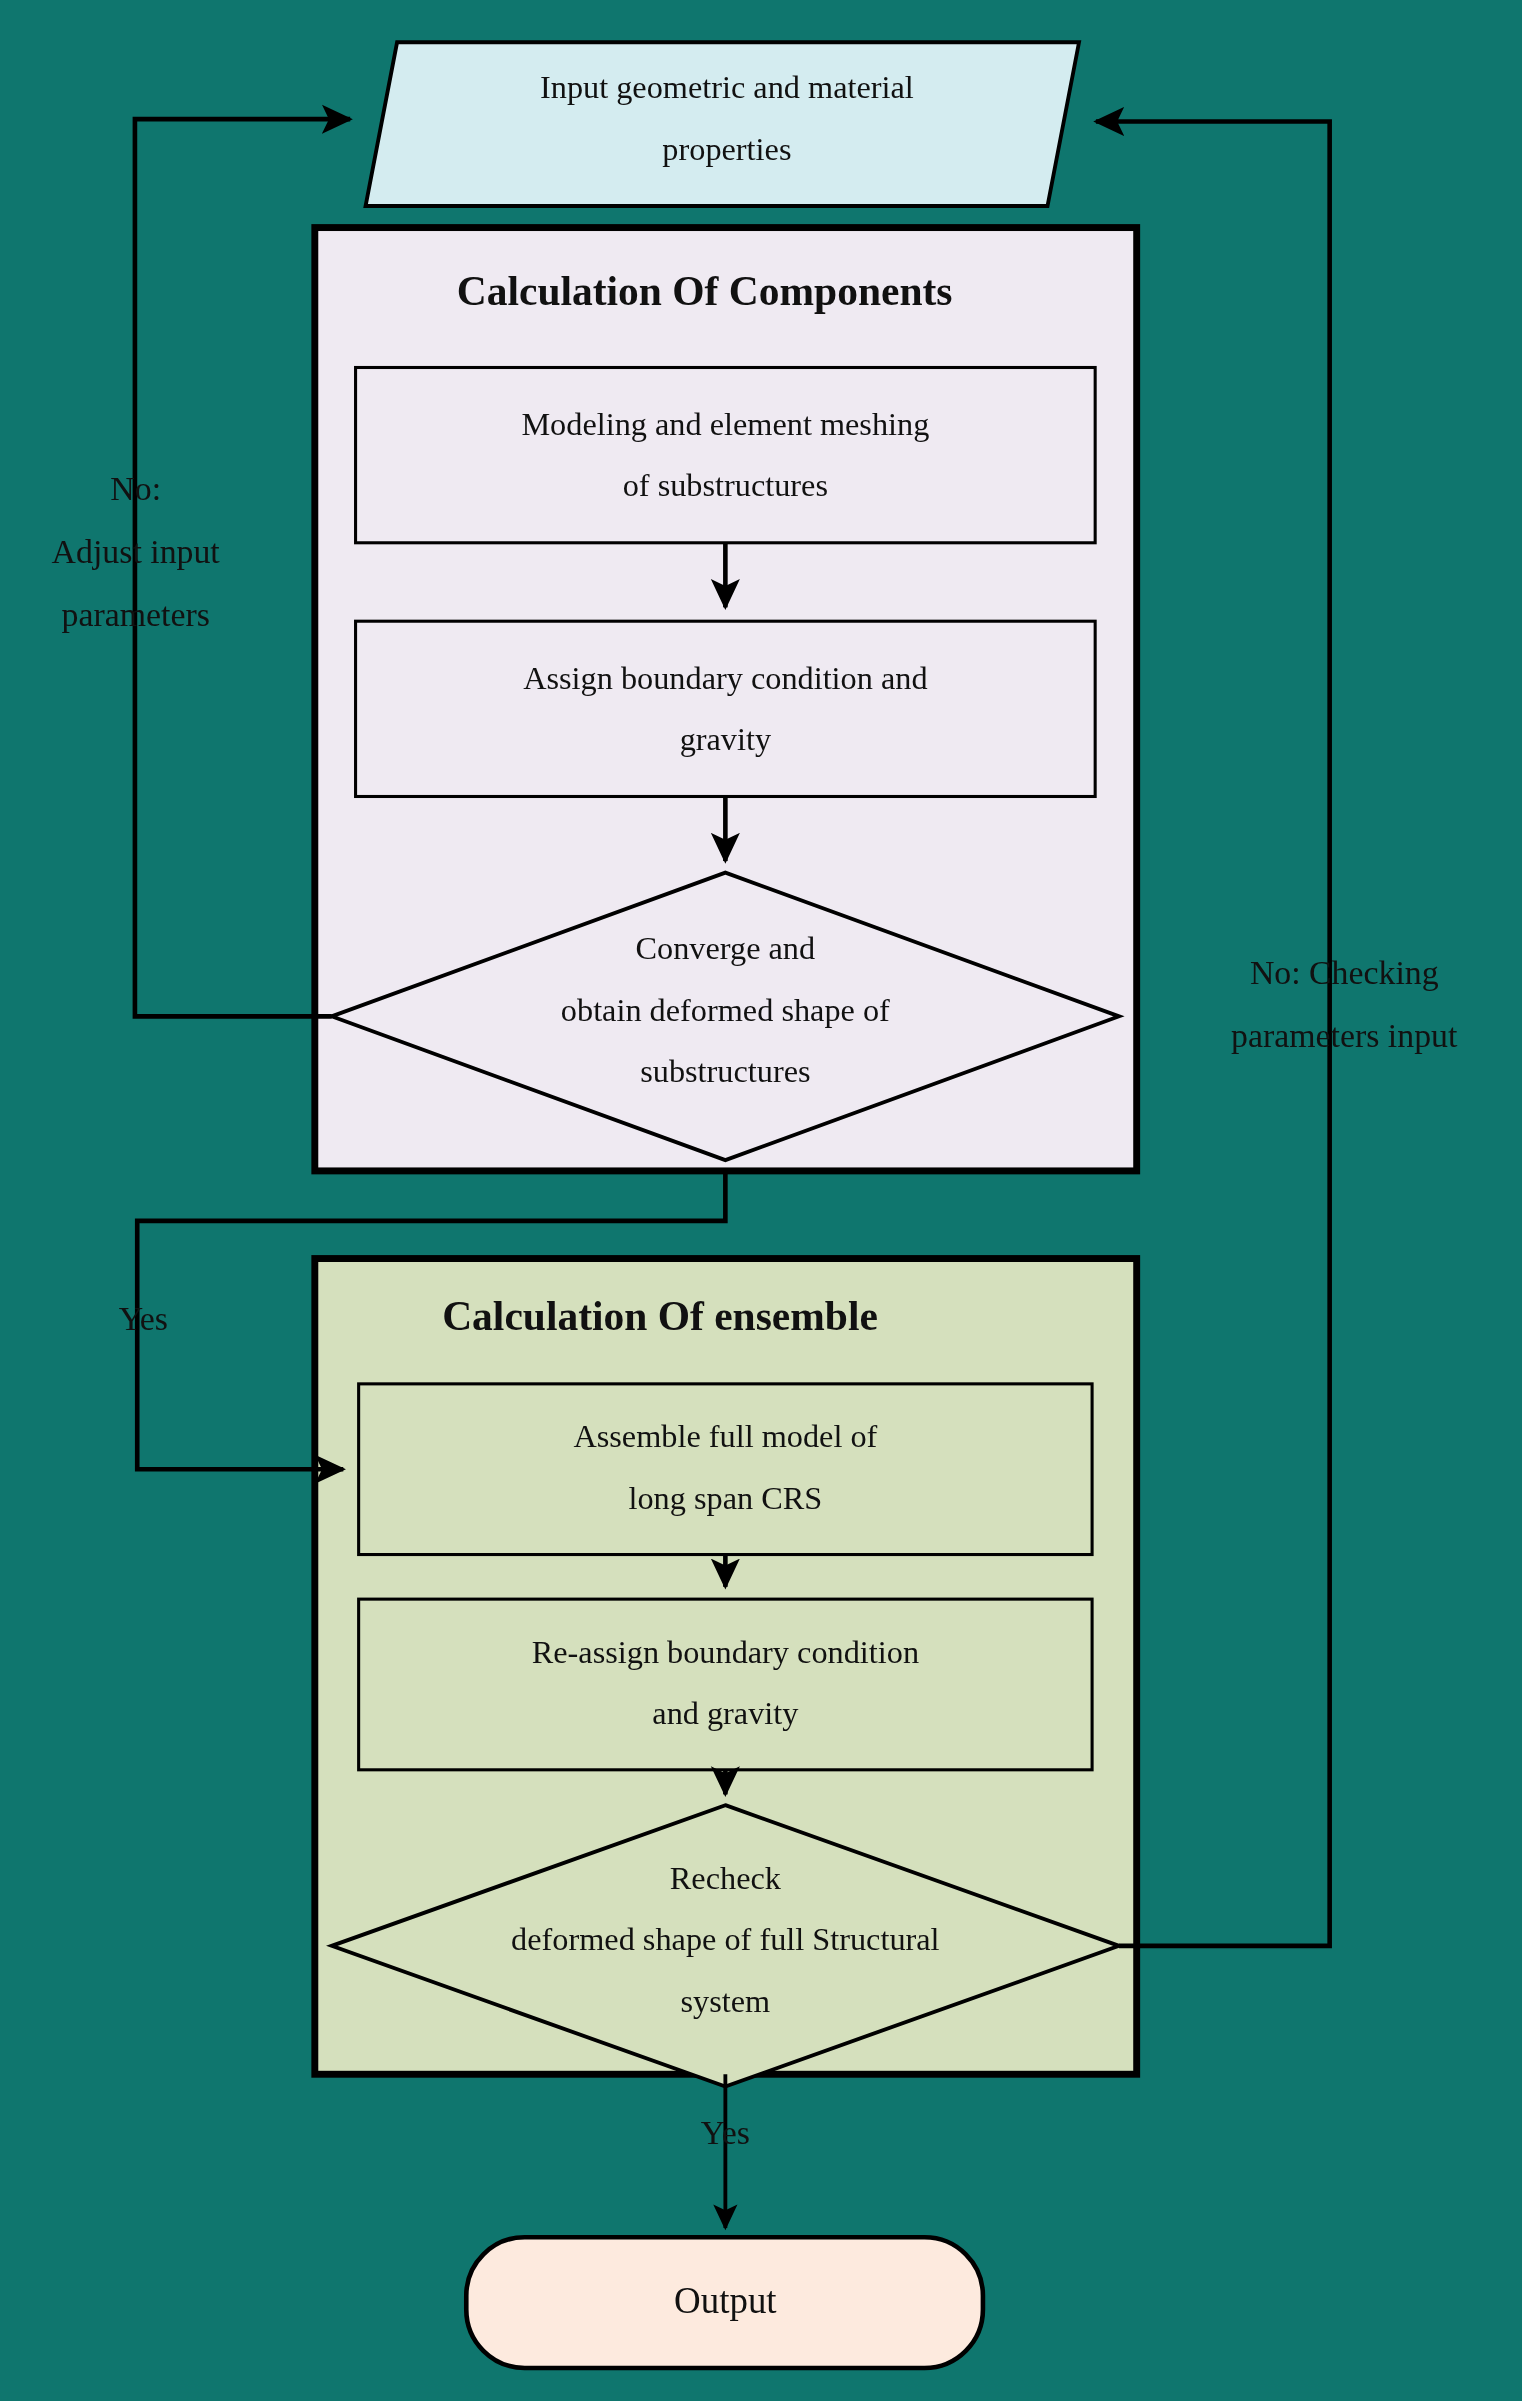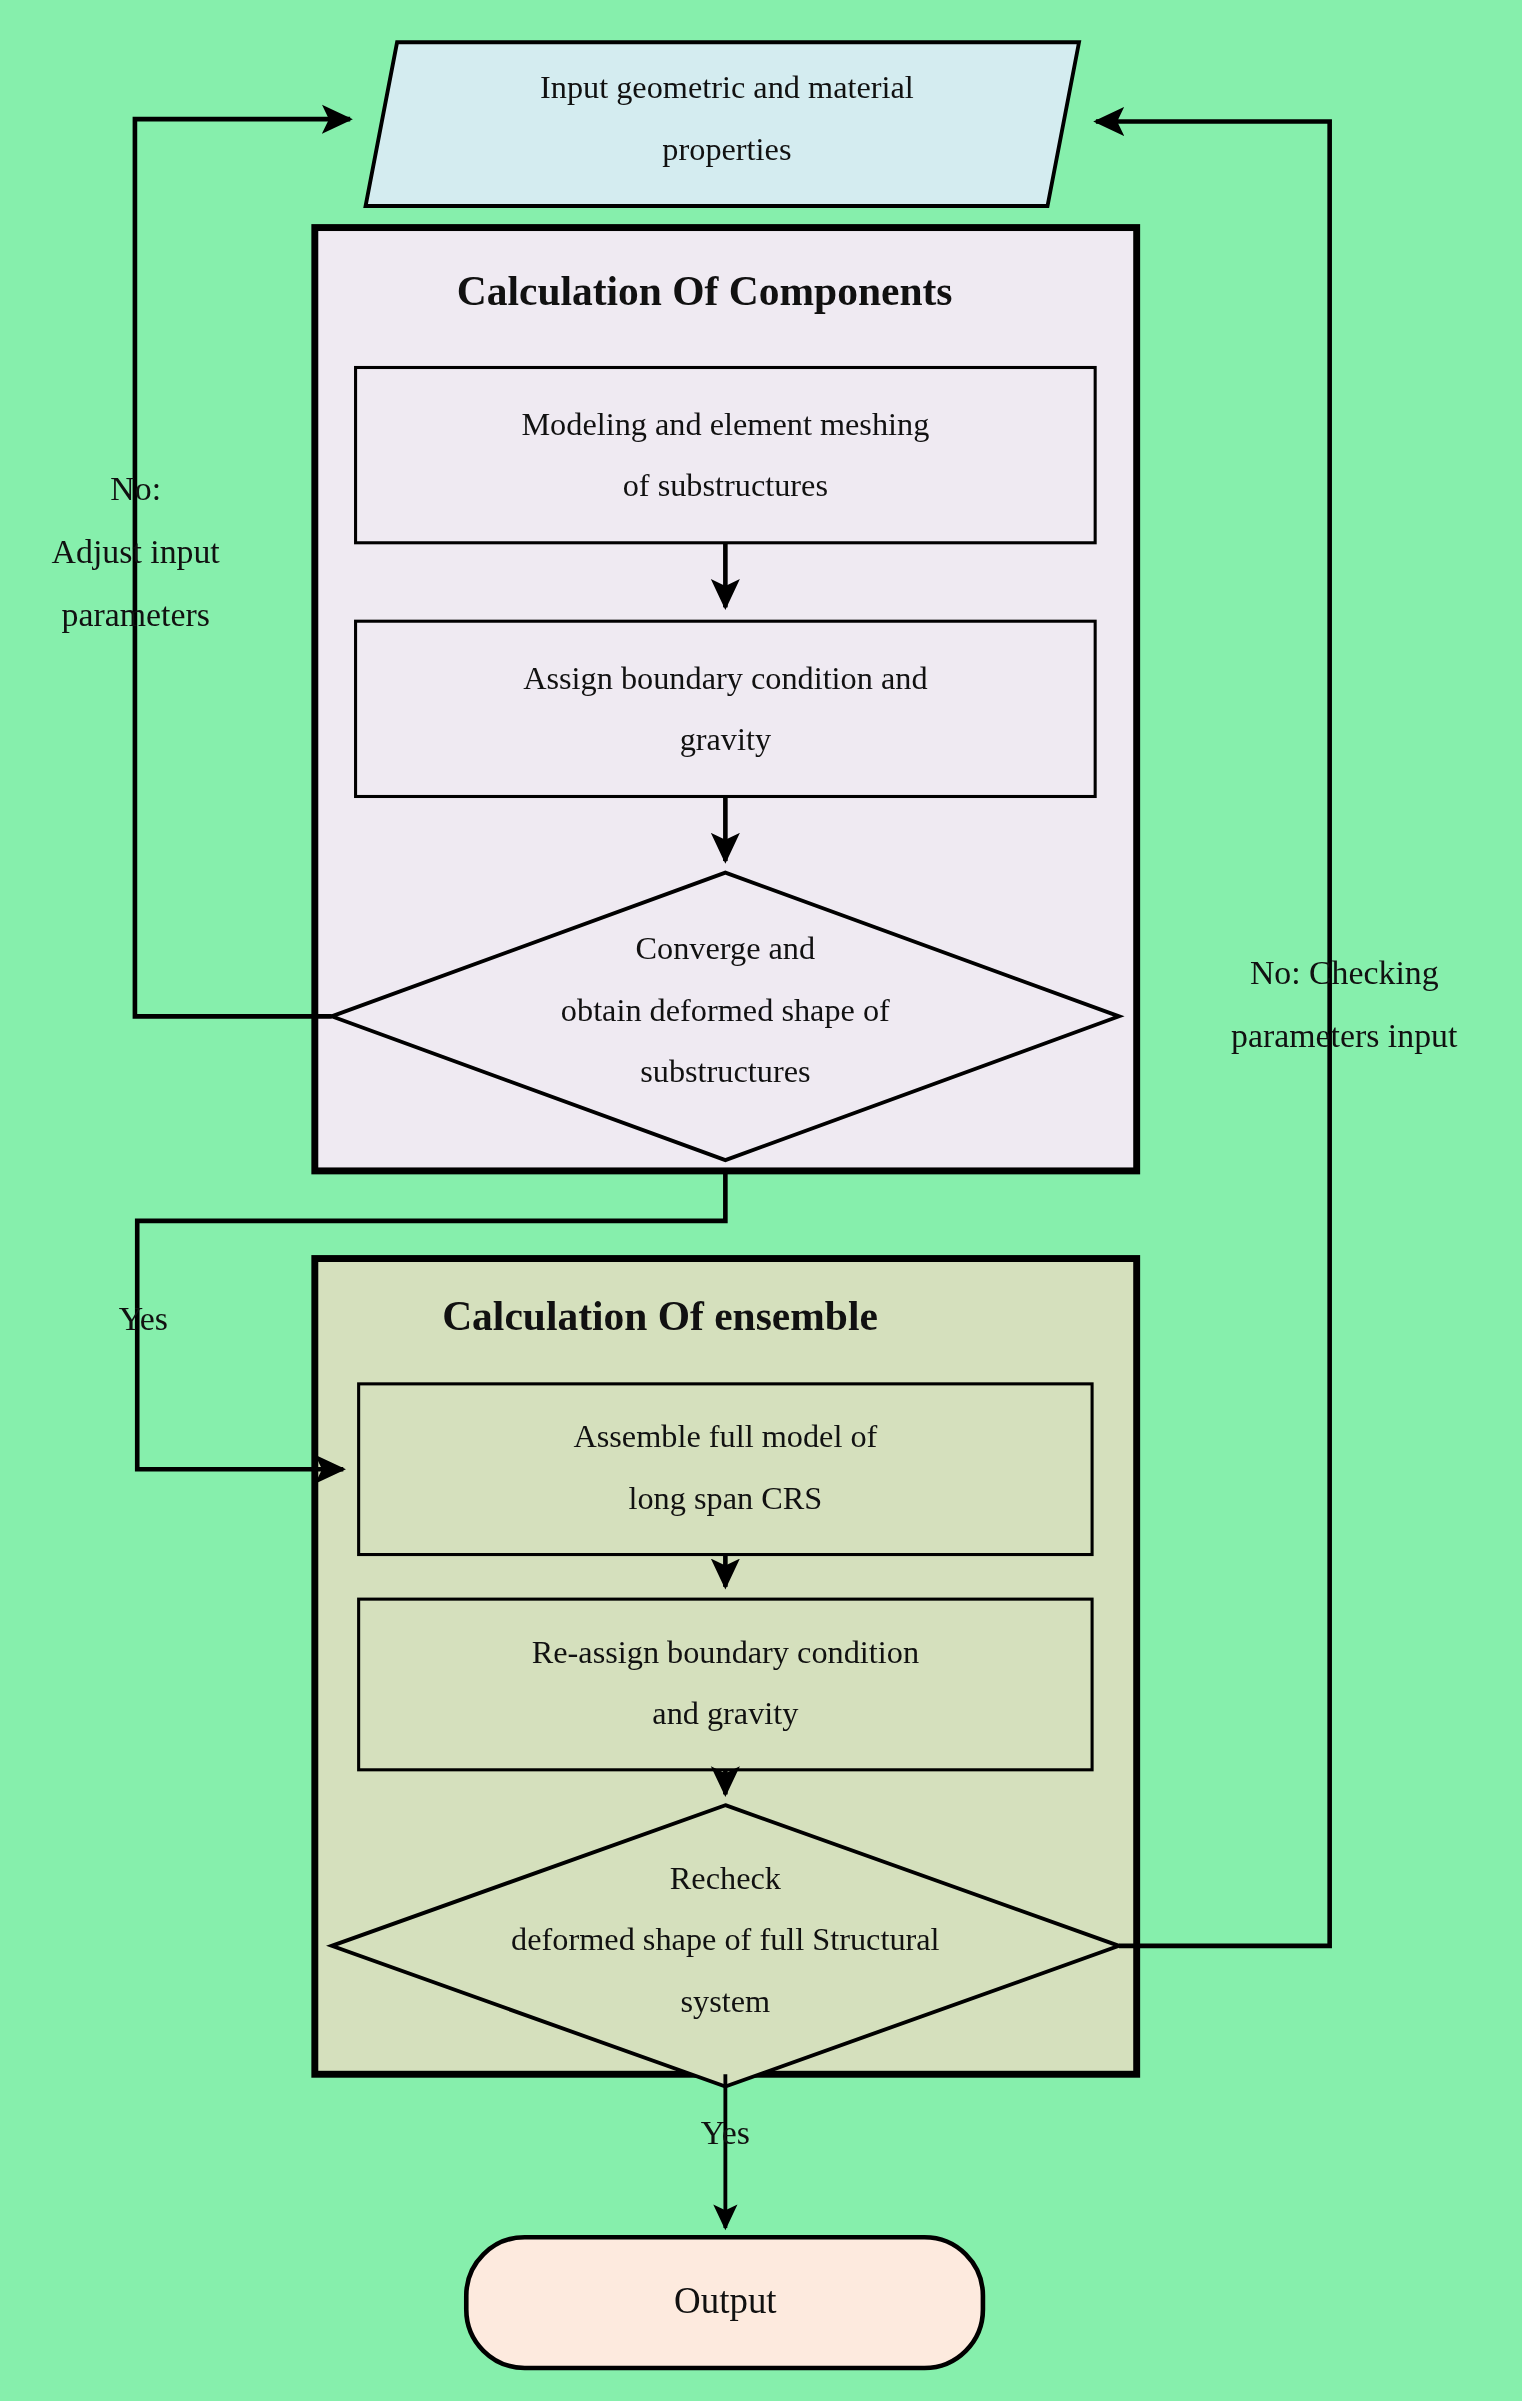--- a/index.html
+++ b/index.html
@@ -1,17 +1,17 @@
 <!DOCTYPE html>
 <html style="font-size:12.3px"><head>
 <meta charset="utf-8">
 <style>
   html,body{margin:0;padding:0;background:#ffffff;}
   body{width:1523px;height:2401px;font-family:"Liberation Serif",serif;}
-  #stage{position:relative;width:1523px;height:2401px;overflow:hidden;background:#86efac;}
+  #stage{position:relative;width:1523px;height:2401px;overflow:hidden;background:#0f766e;}
   svg#flow{position:absolute;left:0;top:0;width:1523px;height:2401px;}
   .shape-fill-blue{fill:#d4ecf0;}
   .shape-fill-lav{fill:#efeaf2;}
   .shape-fill-green{fill:#d5e0bd;}
   .shape-fill-peach{fill:#fdeade;}
   .conn{stroke:#000;stroke-width:6;fill:none;}
   .conn-thin{stroke:#000;stroke-width:5;fill:none;}
   .txt{font-family:"Liberation Serif",serif;fill:#111111;text-anchor:middle;dominant-baseline:middle;}
   .t-node{font-size:42px;}
   .t-head{font-size:54px;font-weight:700;}

